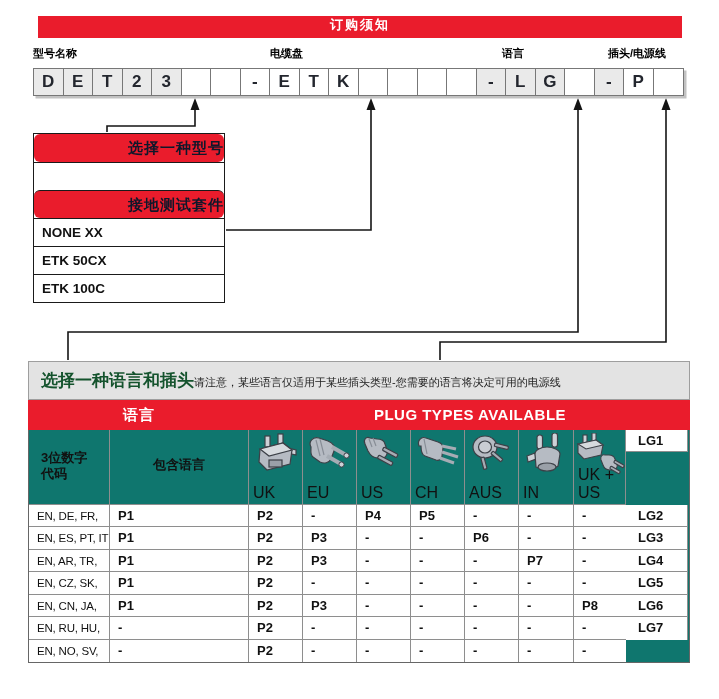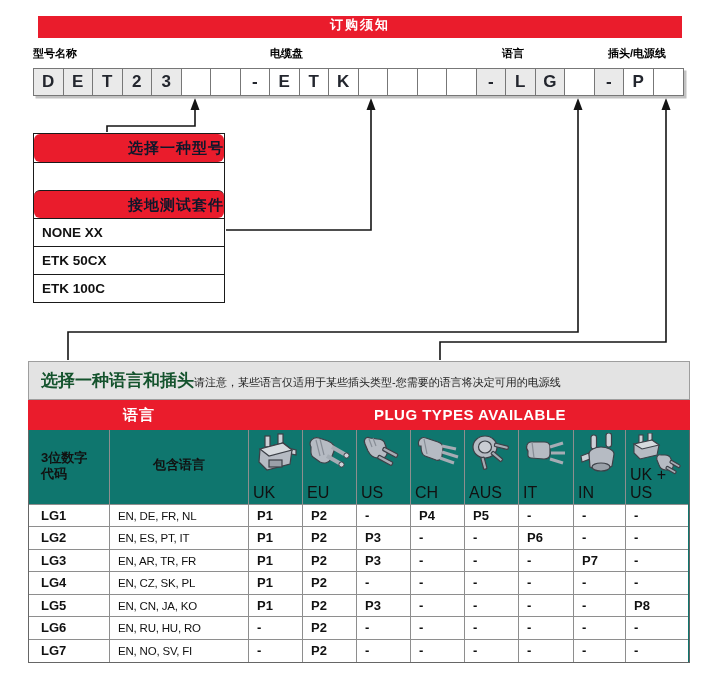--- a/index.html
+++ b/index.html
@@ -211,32 +211,20 @@
           <ellipse cx="15" cy="14" rx="12" ry="11" fill="#b6bbc3"></ellipse>
           <ellipse cx="15" cy="14" rx="6.5" ry="6" fill="#c9cdd3"></ellipse>
           <rect x="25" y="10" width="14" height="3.4" rx="1" transform="rotate(14 25 10)" fill="#a6acb4"></rect>
           <rect x="23" y="18" width="13" height="3.4" rx="1" transform="rotate(40 23 18)" fill="#a6acb4"></rect>
           <rect x="14" y="24" width="12" height="3.4" rx="1" transform="rotate(75 14 24)" fill="#a6acb4"></rect>
         </g>
       </svg>
       <span class="plbl">AUS</span>
     </div>
 
-    <div class="hc">
-      <svg width="44" height="40" viewBox="0 0 44 40">
-        <g stroke="#3c4047" stroke-width="1.2">
-          <path d="M4 18c-3-3-1-9 3-9h13c4 0 6 2 6 5v7c0 3-2 5-6 5l-13-1c-4 0-3-4-3-7z" fill="#b6bbc3"></path>
-          <path d="M8 9l2 16" fill="none" stroke="#878d96"></path>
-          <line x1="26" y1="14" x2="39" y2="10" stroke="#a6acb4" stroke-width="3"></line>
-          <line x1="27" y1="20" x2="41" y2="20" stroke="#a6acb4" stroke-width="3"></line>
-          <line x1="26" y1="26" x2="39" y2="30" stroke="#a6acb4" stroke-width="3"></line>
-        </g>
-      </svg>
-      <span class="plbl">IT</span>
-    </div>
 
     <div class="hc">
       <svg width="46" height="44" viewBox="0 0 46 44">
         <g stroke="#3c4047" stroke-width="1.2">
           <rect x="14" y="2" width="5.5" height="14" rx="2.5" fill="#cdd1d7"></rect>
           <rect x="29" y="0" width="5.5" height="14" rx="2.5" fill="#cdd1d7"></rect>
           <path d="M4 23l8-3 1 6-8 3z" fill="#cdd1d7"></path>
           <path d="M12 21c0-4 6-7 12-7s13 3 13 7l-2 12c-7 5-15 5-22 1z" fill="#b6bbc3"></path>
           <ellipse cx="24" cy="34" rx="9" ry="4" fill="#9aa0a8"></ellipse>
         </g>

